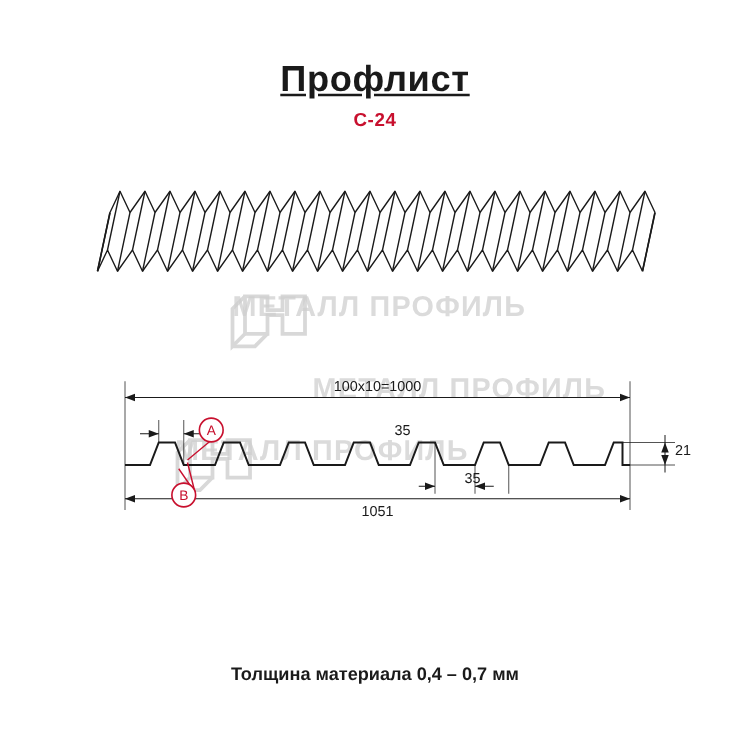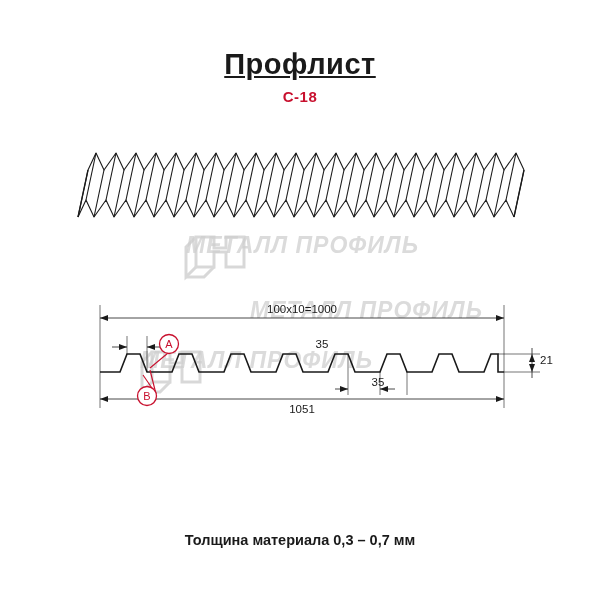--- a/index.html
+++ b/index.html
@@ -57,33 +57,32 @@
   }
   .wm {
     position: absolute;
     color: #cfcfcf;
     font-weight: bold;
     font-size: 23px;
     letter-spacing: 1px;
     white-space: nowrap;
     opacity: 0.75;
     user-select: none;
-    font-style: italic;
   }
   .wm1 { top: 232px; left: 186px; }
   .wm2 { top: 297px; left: 250px; }
   .wm3 { top: 347px; left: 140px; }
 </style>
 </head>
 <body>
 
 <div id="page">
 
   <div class="title">Профлист</div>
-  <div class="subtitle">С-18</div>
+  <div class="subtitle">С-24</div>
 
   <svg class="svg-layer" width="600" height="600" style="pointer-events:none;">
     <g stroke="#cfcfcf" stroke-width="3" fill="none" opacity="0.8">
       <path d="M196 237 L196 267 L214 267 L214 252 L226 252 L226 267 L244 267 L244 237 L226 237 L226 248 L214 248 L214 237 Z"></path>
       <path d="M196 237 L186 247 L186 277 L196 267"></path>
       <path d="M186 277 L204 277 L214 267"></path>
     </g>
     <g stroke="#cfcfcf" stroke-width="3" fill="none" opacity="0.8">
       <path d="M152 352 L152 382 L170 382 L170 367 L182 367 L182 382 L200 382 L200 352 L182 352 L182 363 L170 363 L170 352 Z"></path>
       <path d="M152 352 L142 362 L142 392 L152 382"></path>
@@ -228,15 +227,15 @@
     <text x="302" y="313" text-anchor="middle" font-family="Liberation Sans, sans-serif" font-size="11.5" fill="#1a1a1a">100х10=1000</text>
     <text x="302" y="413" text-anchor="middle" font-family="Liberation Sans, sans-serif" font-size="11.5" fill="#1a1a1a">1051</text>
     <text x="322" y="348" text-anchor="middle" font-family="Liberation Sans, sans-serif" font-size="11.5" fill="#1a1a1a">35</text>
     <text x="378" y="386" text-anchor="middle" font-family="Liberation Sans, sans-serif" font-size="11.5" fill="#1a1a1a">35</text>
     <text x="540" y="364" text-anchor="start" font-family="Liberation Sans, sans-serif" font-size="11.5" fill="#1a1a1a">21</text>
 
     <text x="169" y="348" text-anchor="middle" font-family="Liberation Sans, sans-serif" font-size="11" fill="#c8102e">A</text>
     <text x="147" y="400" text-anchor="middle" font-family="Liberation Sans, sans-serif" font-size="11" fill="#c8102e">B</text>
   </svg>
 
-  <div class="footer-note">Толщина материала 0,3 – 0,7 мм</div>
+  <div class="footer-note">Толщина материала 0,4 – 0,7 мм</div>
 
 </div>
 
 </body></html>

